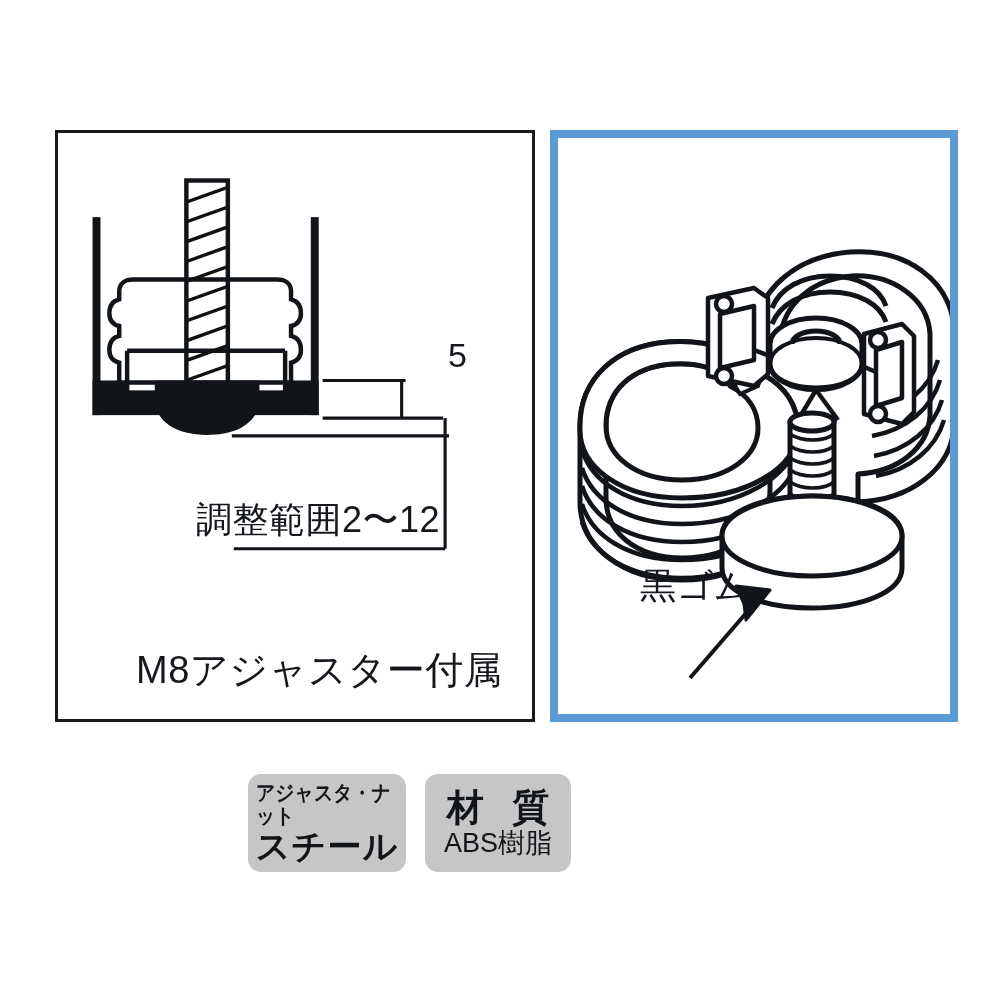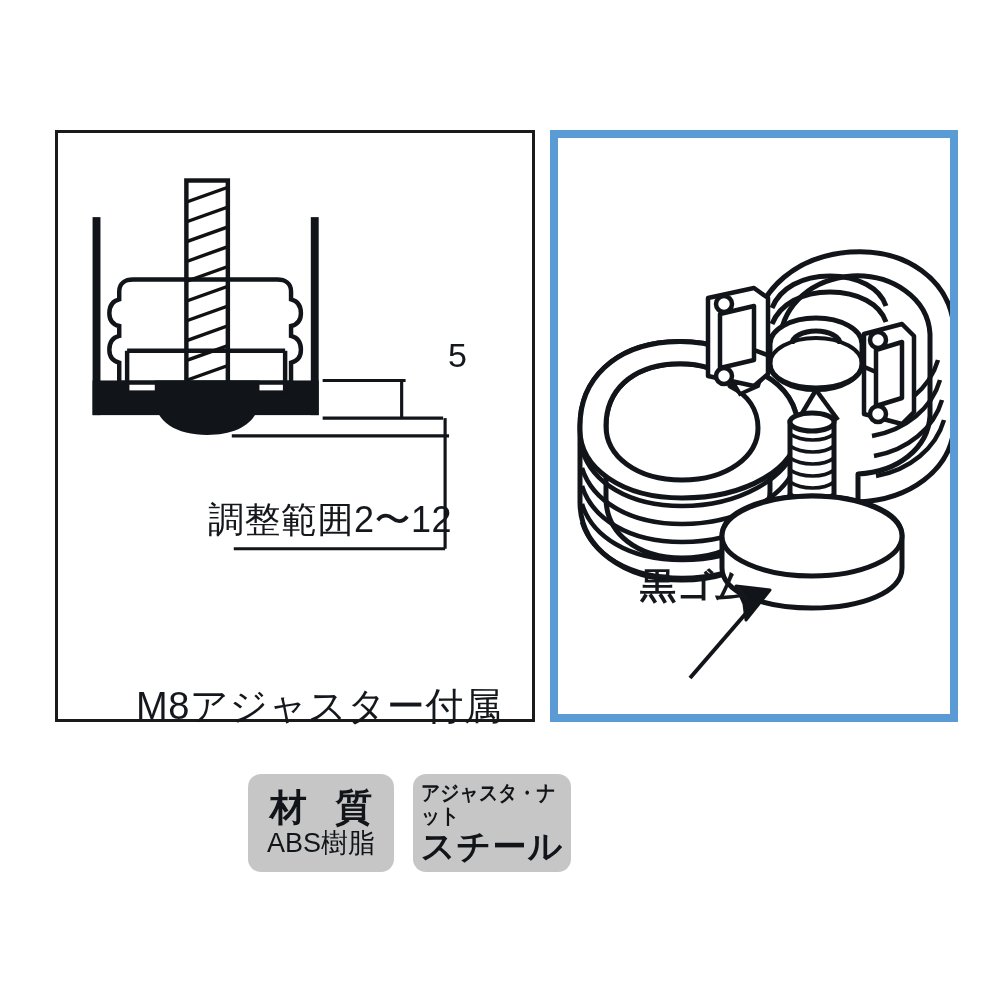--- a/index.html
+++ b/index.html
@@ -54,35 +54,34 @@
 
   
   .cap {
     position: absolute;
     white-space: nowrap;
     font-weight: 400;
     color: #14171c;
     letter-spacing: 0.5px;
   }
   #cap-range {
-    left: 208px;
+    left: 196px;
     top: 496px;
     font-size: 36px;
   }
   #cap-m8 {
     left: 136px;
     top: 645px;
     font-size: 38px;
-    margin-top: 36px;
   }
   #cap-rubber {
     left: 640px;
     top: 562px;
     font-size: 36px;
-    font-weight: 700;
+    font-weight: 400;
   }
 
   
   #badge-row {
     position: absolute;
     left: 248px;
     top: 762px;
     width: 470px;
     height: 122px;
     display: flex;
@@ -360,25 +359,25 @@
         <path d="M 178 448 L 212 452 L 188 482 L 186 466 Z" fill="#111418" stroke="#111418" stroke-width="3" stroke-linejoin="round"></path>
       </g>
     </svg>
   </div>
 
   <div class="cap" id="cap-rubber">黒ゴム</div>
 
   <div id="badge-row">
 
 
+    <div class="badge" id="badge-steel">
+      <div class="b-main">アジャスタ・ナット</div>
+      <div class="b-sub">スチール</div>
+    </div>
+
     <div class="badge" id="badge-material">
       <div class="b-main">材 質</div>
       <div class="b-sub">ABS樹脂</div>
     </div>
 
-    <div class="badge" id="badge-steel">
-      <div class="b-main">アジャスタ・ナット</div>
-      <div class="b-sub">スチール</div>
-    </div>
-
   </div>
 
 </div>
 
 </body></html>

